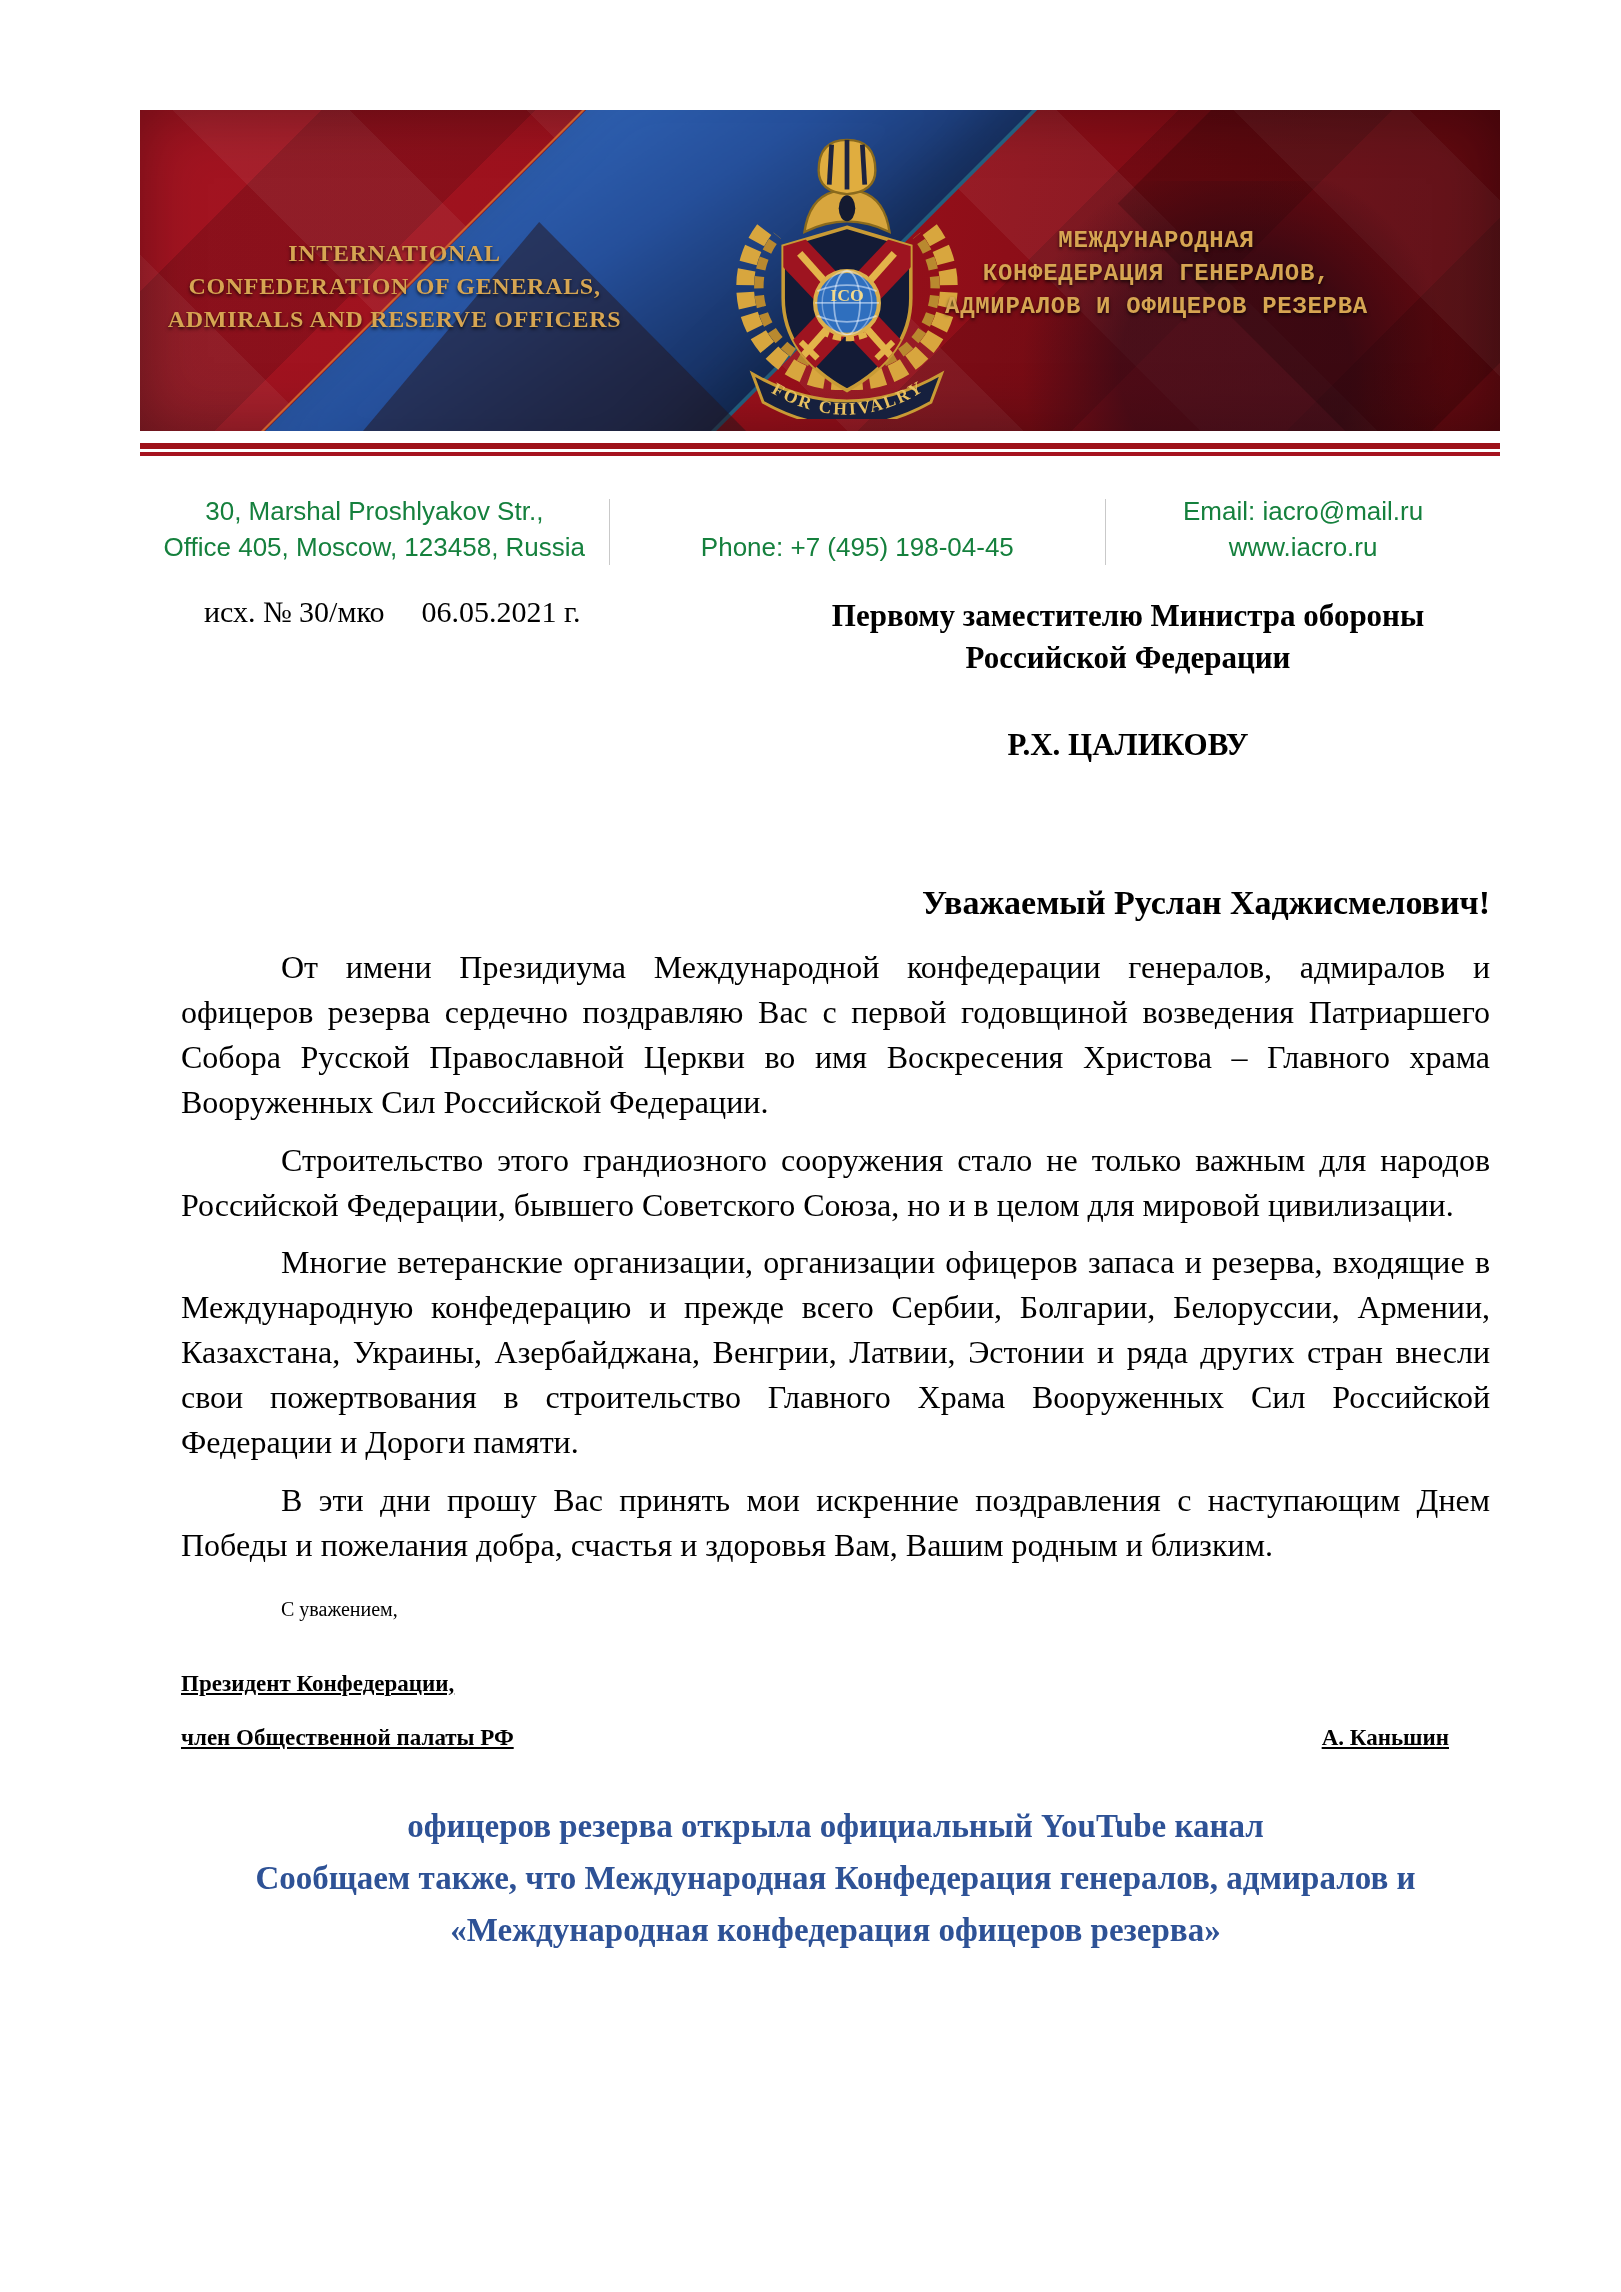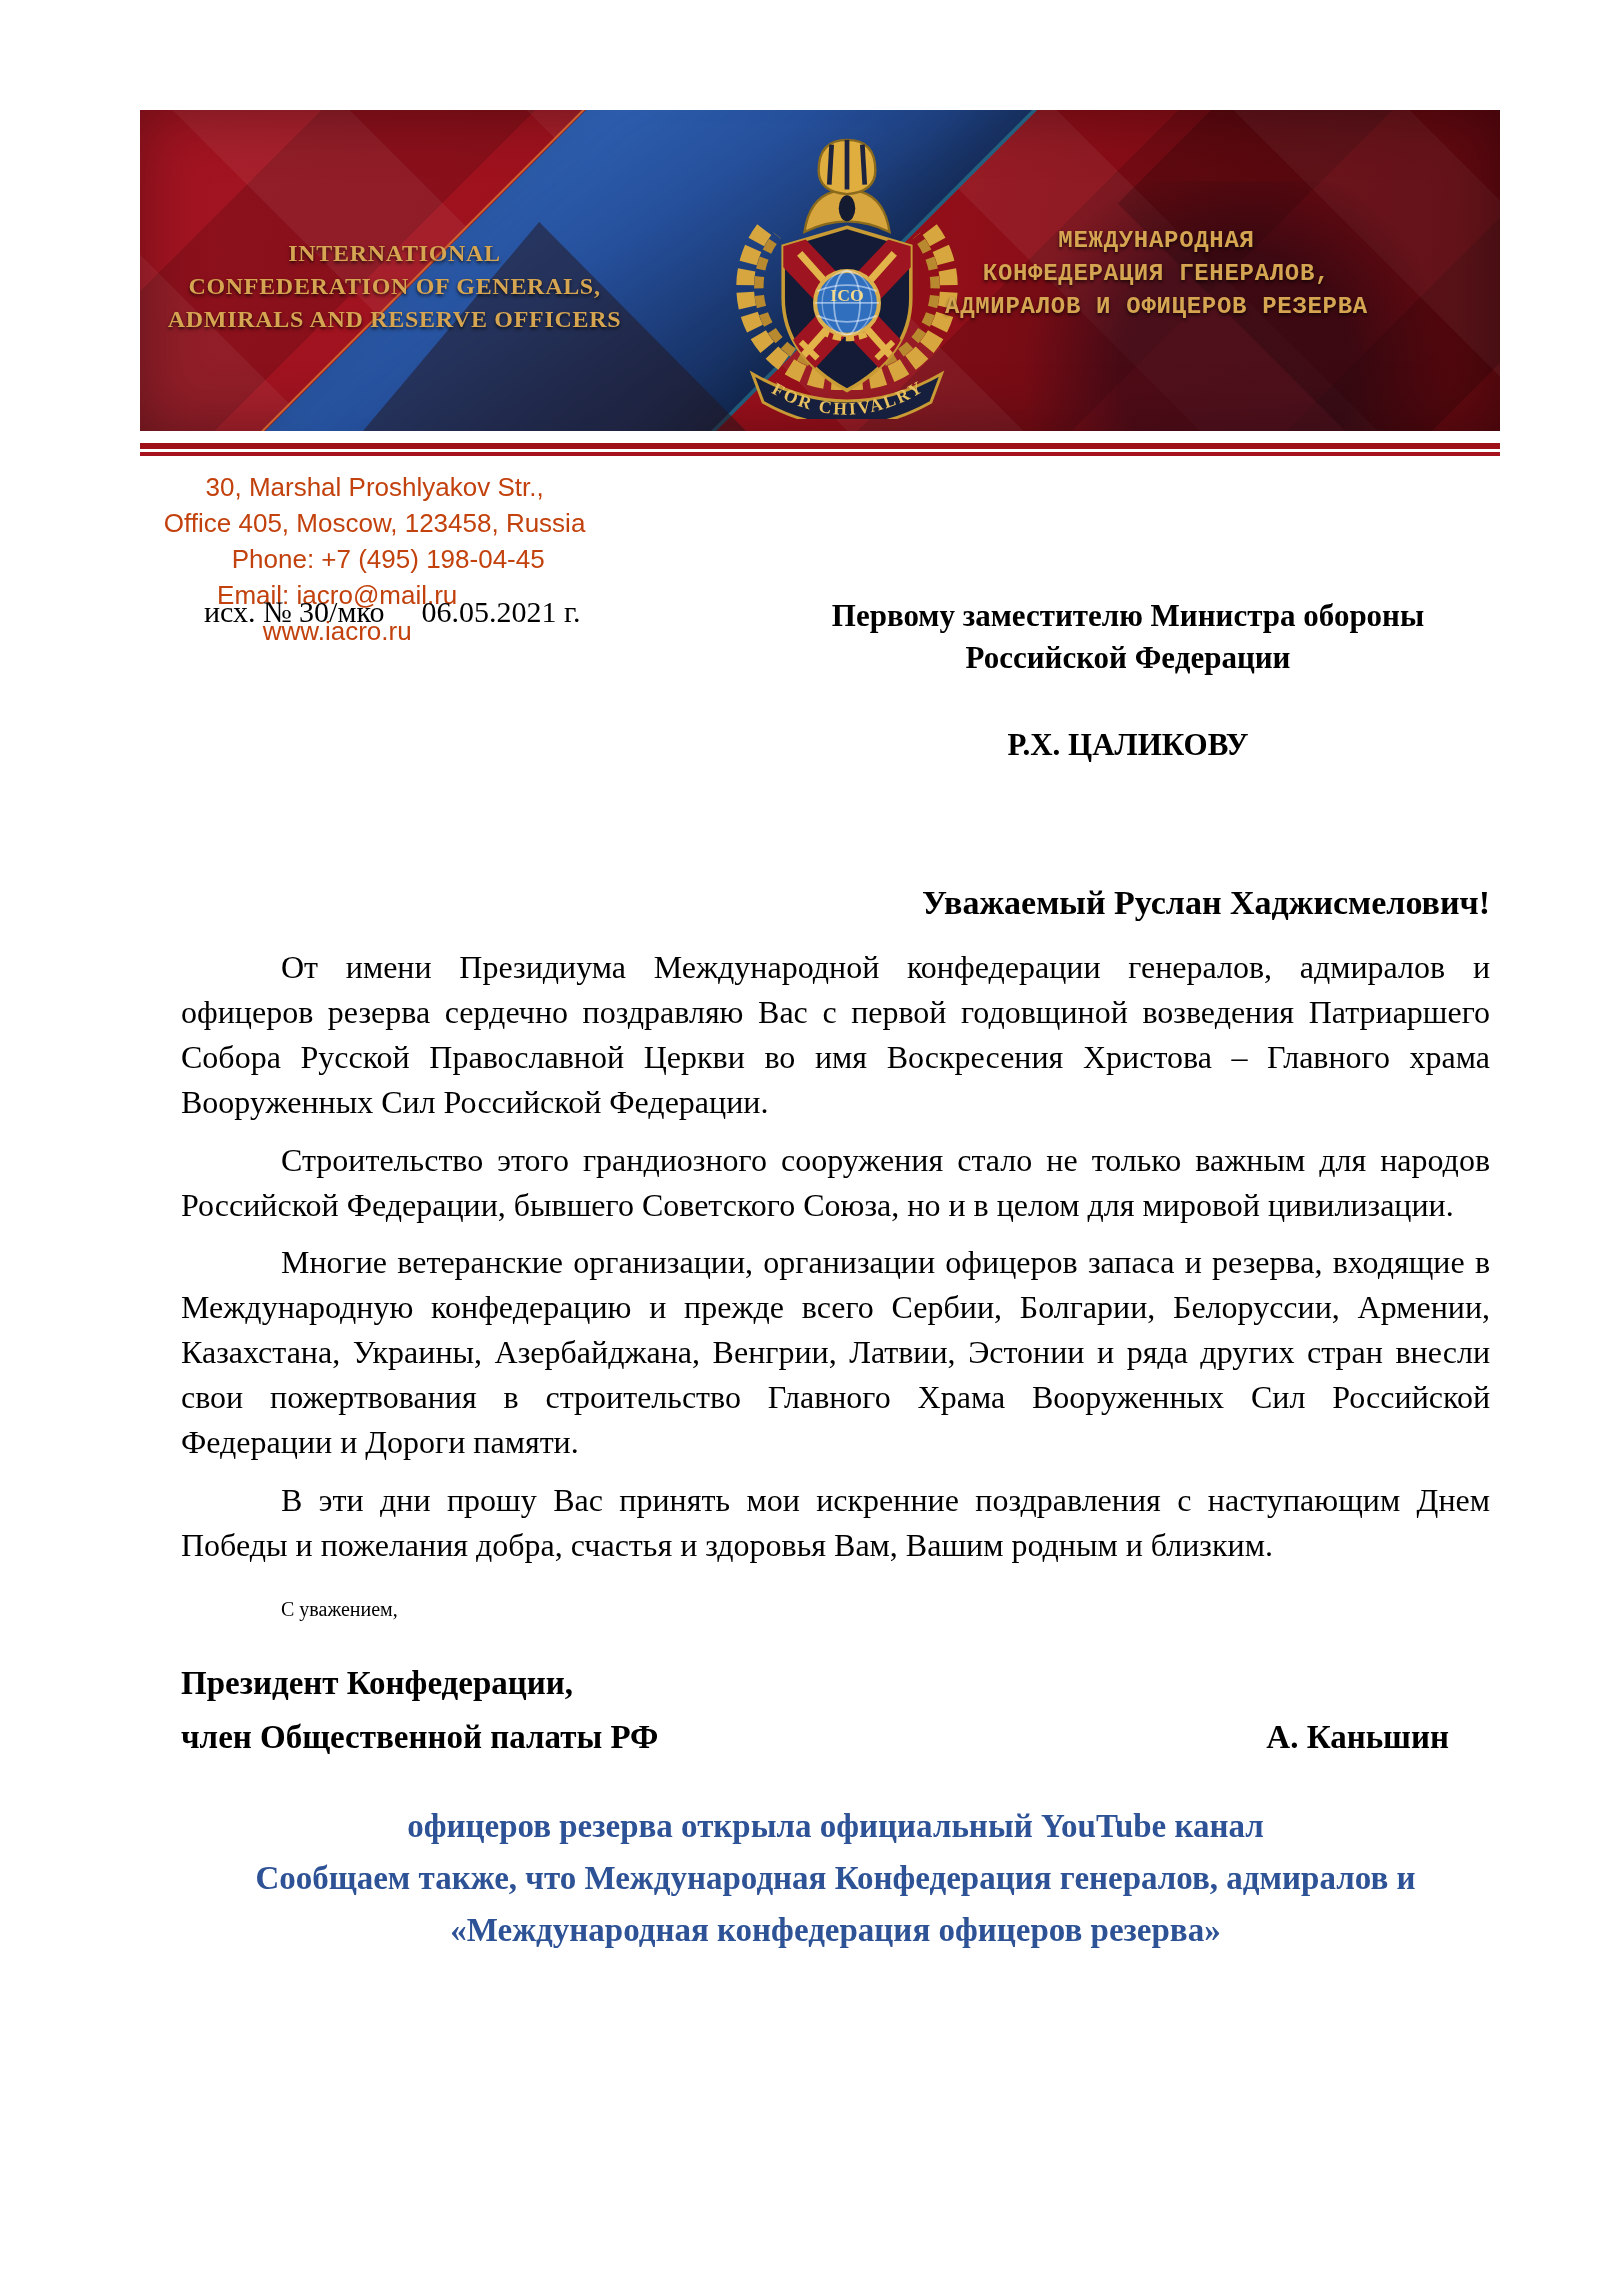--- a/index.html
+++ b/index.html
@@ -32,37 +32,37 @@
   .title-en{left:23px;top:127px;width:463px;}
   .title-ru{left:785px;top:114px;width:463px;font-family:Liberation Mono, monospace;}
 
   .emblem{position:absolute;z-index:3;left:577px;top:12.5px;width:260px;height:296px;}
 
   
   .stripes{position:absolute;left:140px;top:443px;width:1360px;height:12.5px;
     background:linear-gradient(to bottom,#9e1119 0 6.2px,#ffffff 6.2px 9px,#a6131f 9px 12.5px);}
 
   
-  .contact{position:absolute;left:140px;top:469px;width:1360px;height:96px;display:flex;align-items:flex-start;
-    font-family:"Liberation Sans","DejaVu Sans",sans-serif;color:#c2410c;font-size:26px;line-height:36px;text-align:center;flex-direction:column;}
+  .contact{position:absolute;left:140px;top:469px;width:1360px;height:96px;display:flex;align-items:flex-end;
+    font-family:"Liberation Sans","DejaVu Sans",sans-serif;color:#15803d;font-size:26px;line-height:36px;text-align:center;}
   .contact .cell{display:flex;flex-direction:column;justify-content:center;}
   .c-addr{width:34.5%;} .c-phone{width:36.5%;} .c-mail{width:29%;}
   .vdiv{width:0.9px;height:66px;background:#c9c9c9;}
 
   
   .doc-body{position:absolute;left:181px;top:595px;width:1309px;}
   .ref-row{display:flex;justify-content:space-between;align-items:flex-start;}
   .ref{font-size:30px;padding-left:23px;white-space:pre;display:flex;gap:37px;}
   .addressee{width:724px;text-align:center;font-weight:bold;font-size:31px;line-height:42px;}
   .addressee-name{margin-top:45px;}
   .salutation{margin-top:118px;text-align:right;font-weight:bold;font-size:34px;}
   .body-text{margin-top:23px;font-size:32px;line-height:45px;text-align:justify;}
   .para{text-indent:100px;margin:0 0 12.5px 0;}
   .closing{margin-top:30px;font-size:20px;text-indent:100px;}
-  .signature{margin-top:37px;font-weight:bold;font-size:33px;line-height:51px;}
+  .signature{margin-top:37px;font-weight:bold;font-size:23px;line-height:51px;text-decoration:underline;}
   .sig-row{display:flex;justify-content:space-between;padding-right:41px;margin-top:3.6px;}
   .footer-note{margin-top:37px;text-align:center;font-weight:bold;font-size:33px;line-height:52px;color:#2e5296;}
 </style>
 </head>
 <body>
 
 <div class="page">
 
   <div class="banner">
     <div class="blue-band"></div>

